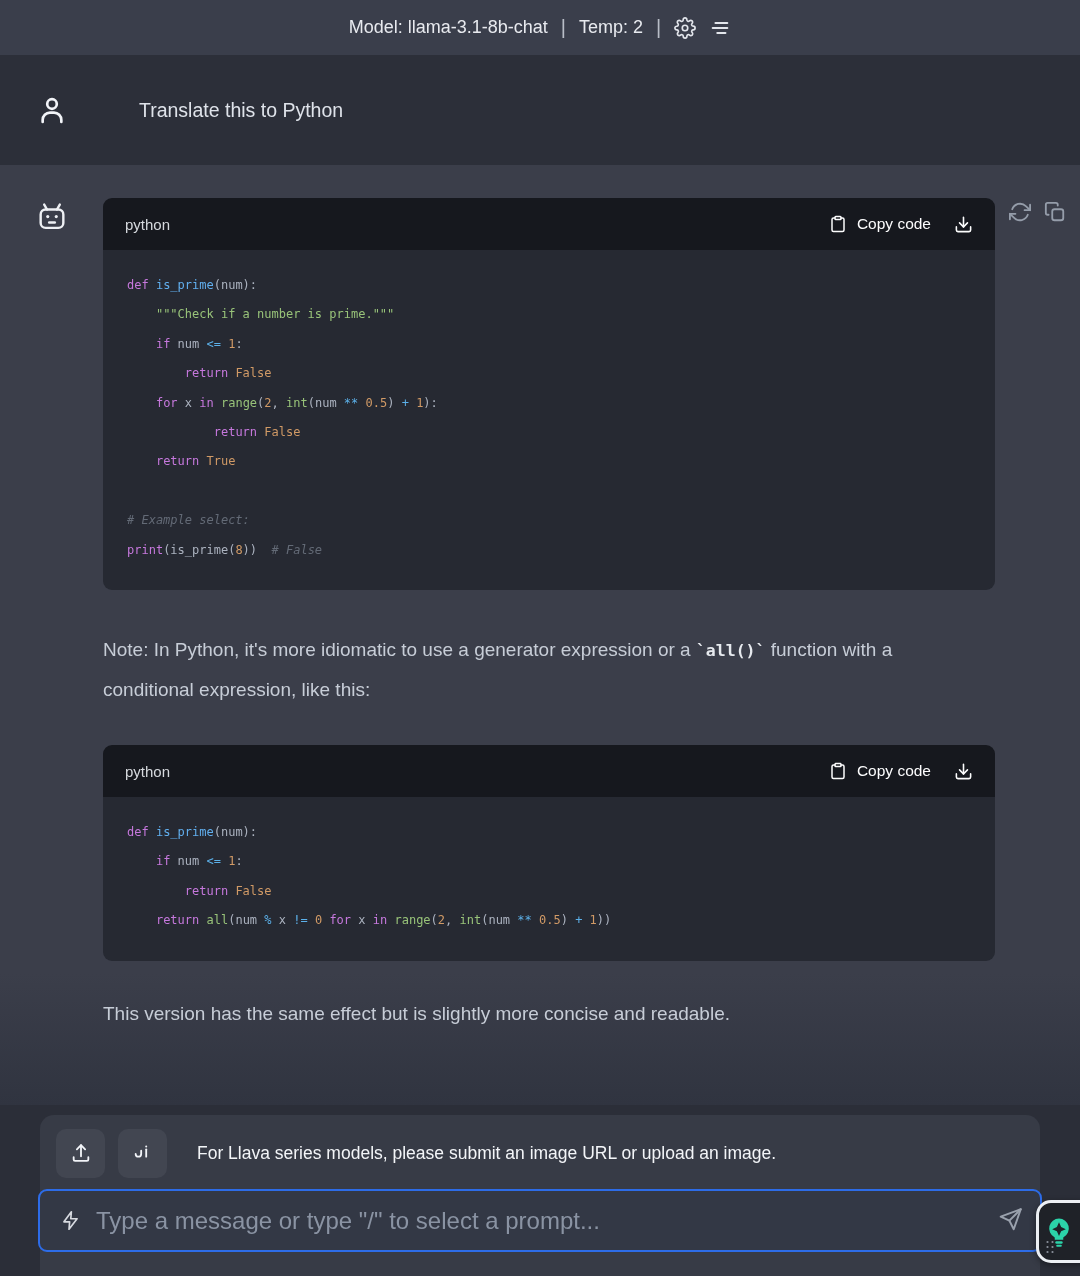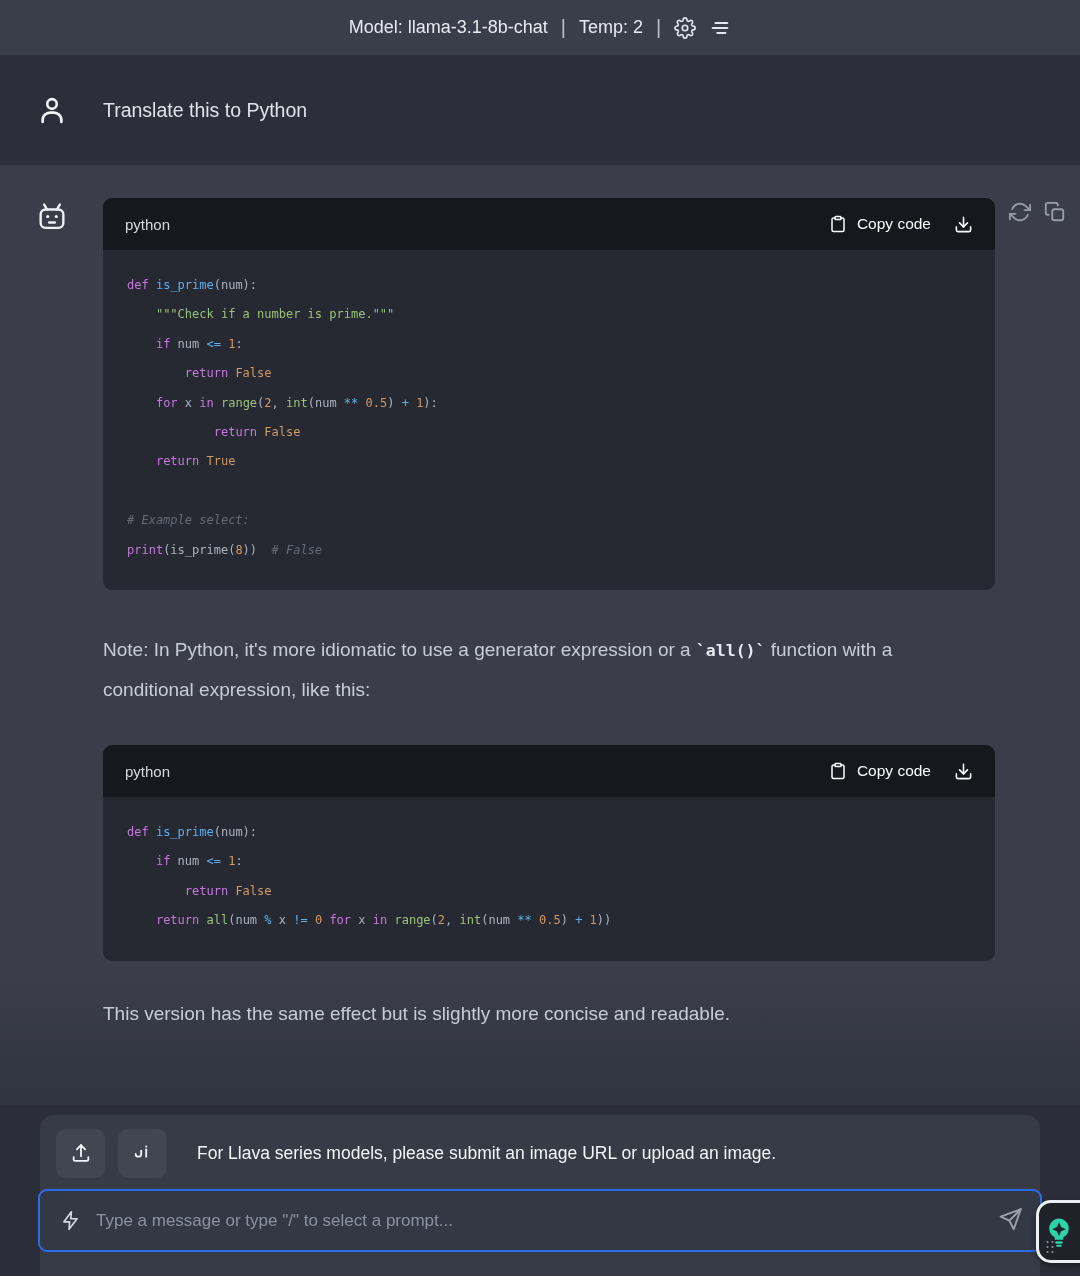--- a/index.html
+++ b/index.html
@@ -20,21 +20,21 @@
   .hdr-icon { display:flex; align-items:center; color:#e3e6ec; cursor:pointer; }
   .hdr-icon svg { width:22px; height:22px; }
 
   
   .user-row {
     height:110px; background:#2c2f39;
     display:flex; align-items:center;
   }
   .user-avatar { width:103px; display:flex; justify-content:center; color:#f2f4f8; }
   .user-avatar svg { width:32px; height:32px; }
-  .user-text { font-size:19.5px; color:#dfe3ea; }
+  .user-text { font-size:19.5px; color:#dfe3ea;margin-left:36px; }
 
   
   .assistant-section {
     height:940px;
     background:linear-gradient(180deg,#3b3e4a 0%, #3b3e4a 86%, #303440 100%);
     display:flex; align-items:flex-start;
   }
   .bot-col { width:103px; padding-top:36px; display:flex; justify-content:center; color:#eef0f4; flex:none; }
   .bot-col svg { width:34px; height:34px; }
   .msg-col { width:892px; padding-top:33px; flex:none; }
@@ -102,21 +102,21 @@
   .chat-input {
     position:relative; margin:11px -18px 0; height:63px;
     background:#333845; border:2px solid #2d6ce8; border-radius:9px;
     display:flex; align-items:center; padding:0 56px 0 20px; gap:15px;
   }
   .zap { display:flex; color:#d7dae0; flex:none; }
   .zap svg { width:21px; height:21px; }
   .chat-input input {
     flex:1; background:transparent; border:none; outline:none;
     font-family:"Liberation Sans", sans-serif;
-    font-size:17px; color:#dfe3ea;
+    font-size:24px; color:#dfe3ea;
   }
   .chat-input input::placeholder { color:#8a93a3; opacity:1; }
   .send-btn { position:absolute; right:16px; top:15px; color:#9aa1ad; cursor:pointer; display:flex; }
   .send-btn svg { width:26px; height:26px; }
 
   .ext-badge {
     position:absolute; right:-16px; bottom:13px; width:60px; height:63px;
     background:#1f2228; border:3px solid #eceff3; border-radius:15px;
     z-index:5; display:flex; align-items:center; justify-content:center;
     box-shadow:0 2px 6px rgba(0,0,0,.4); cursor:pointer;

